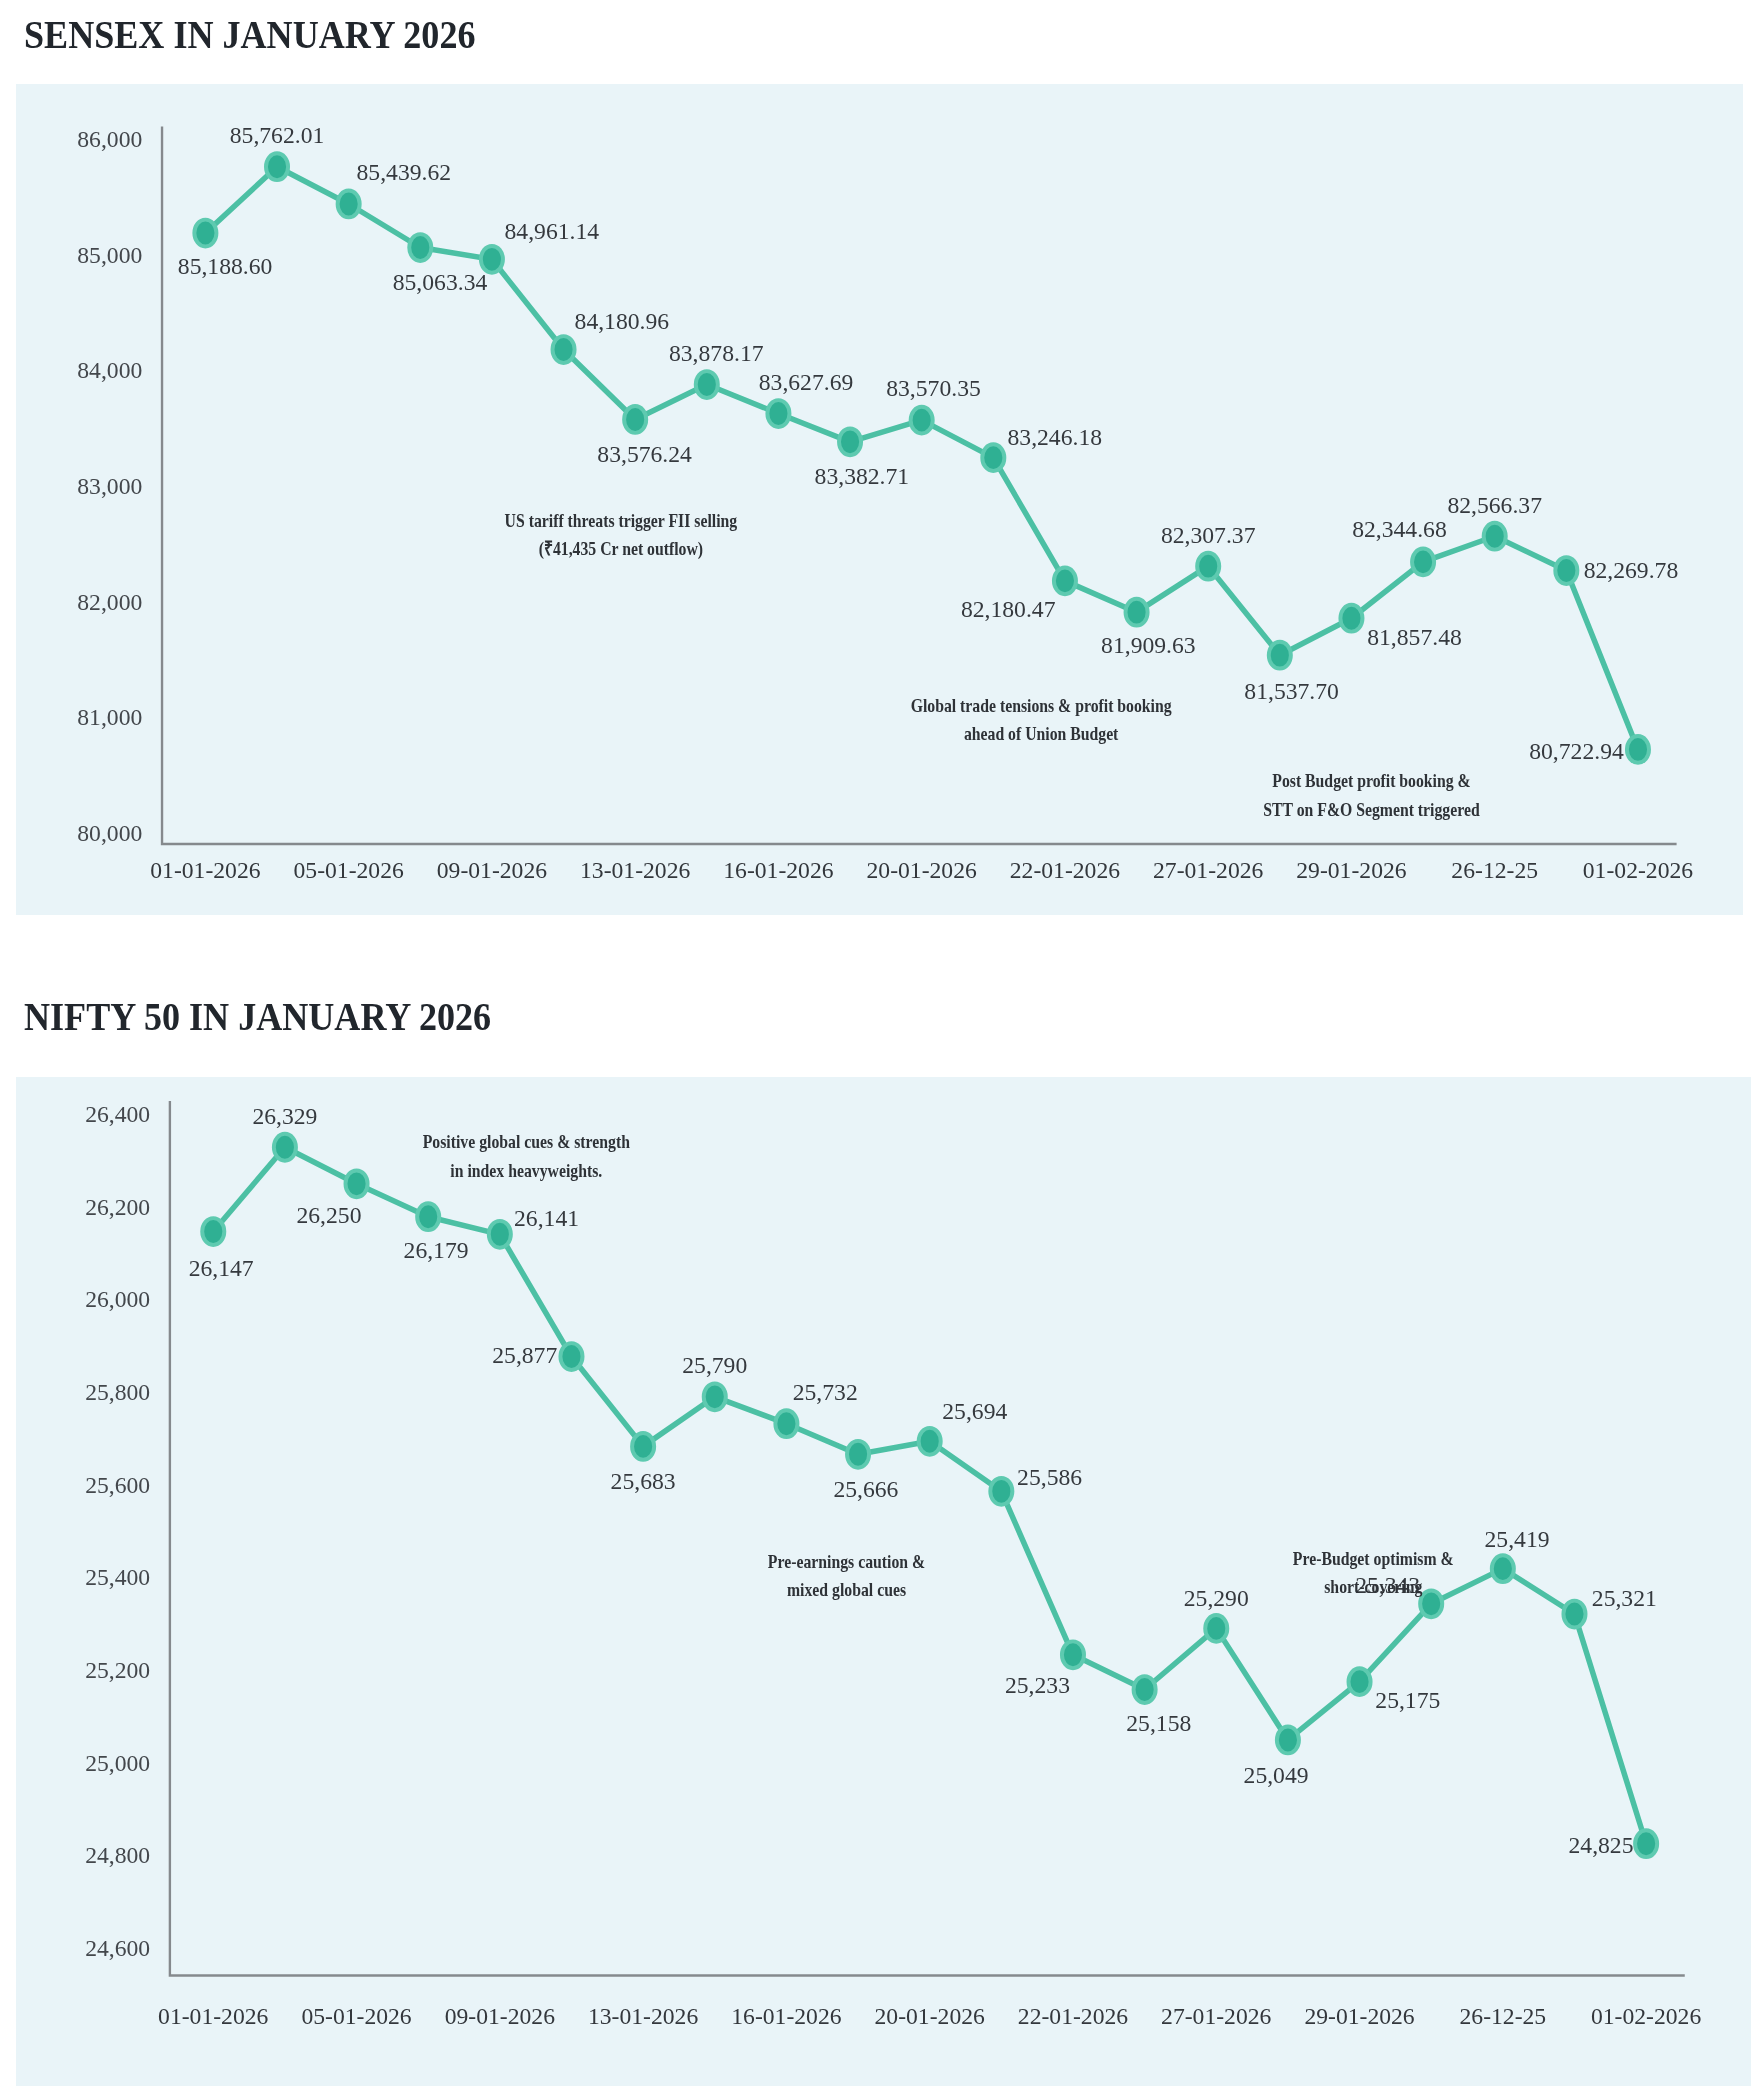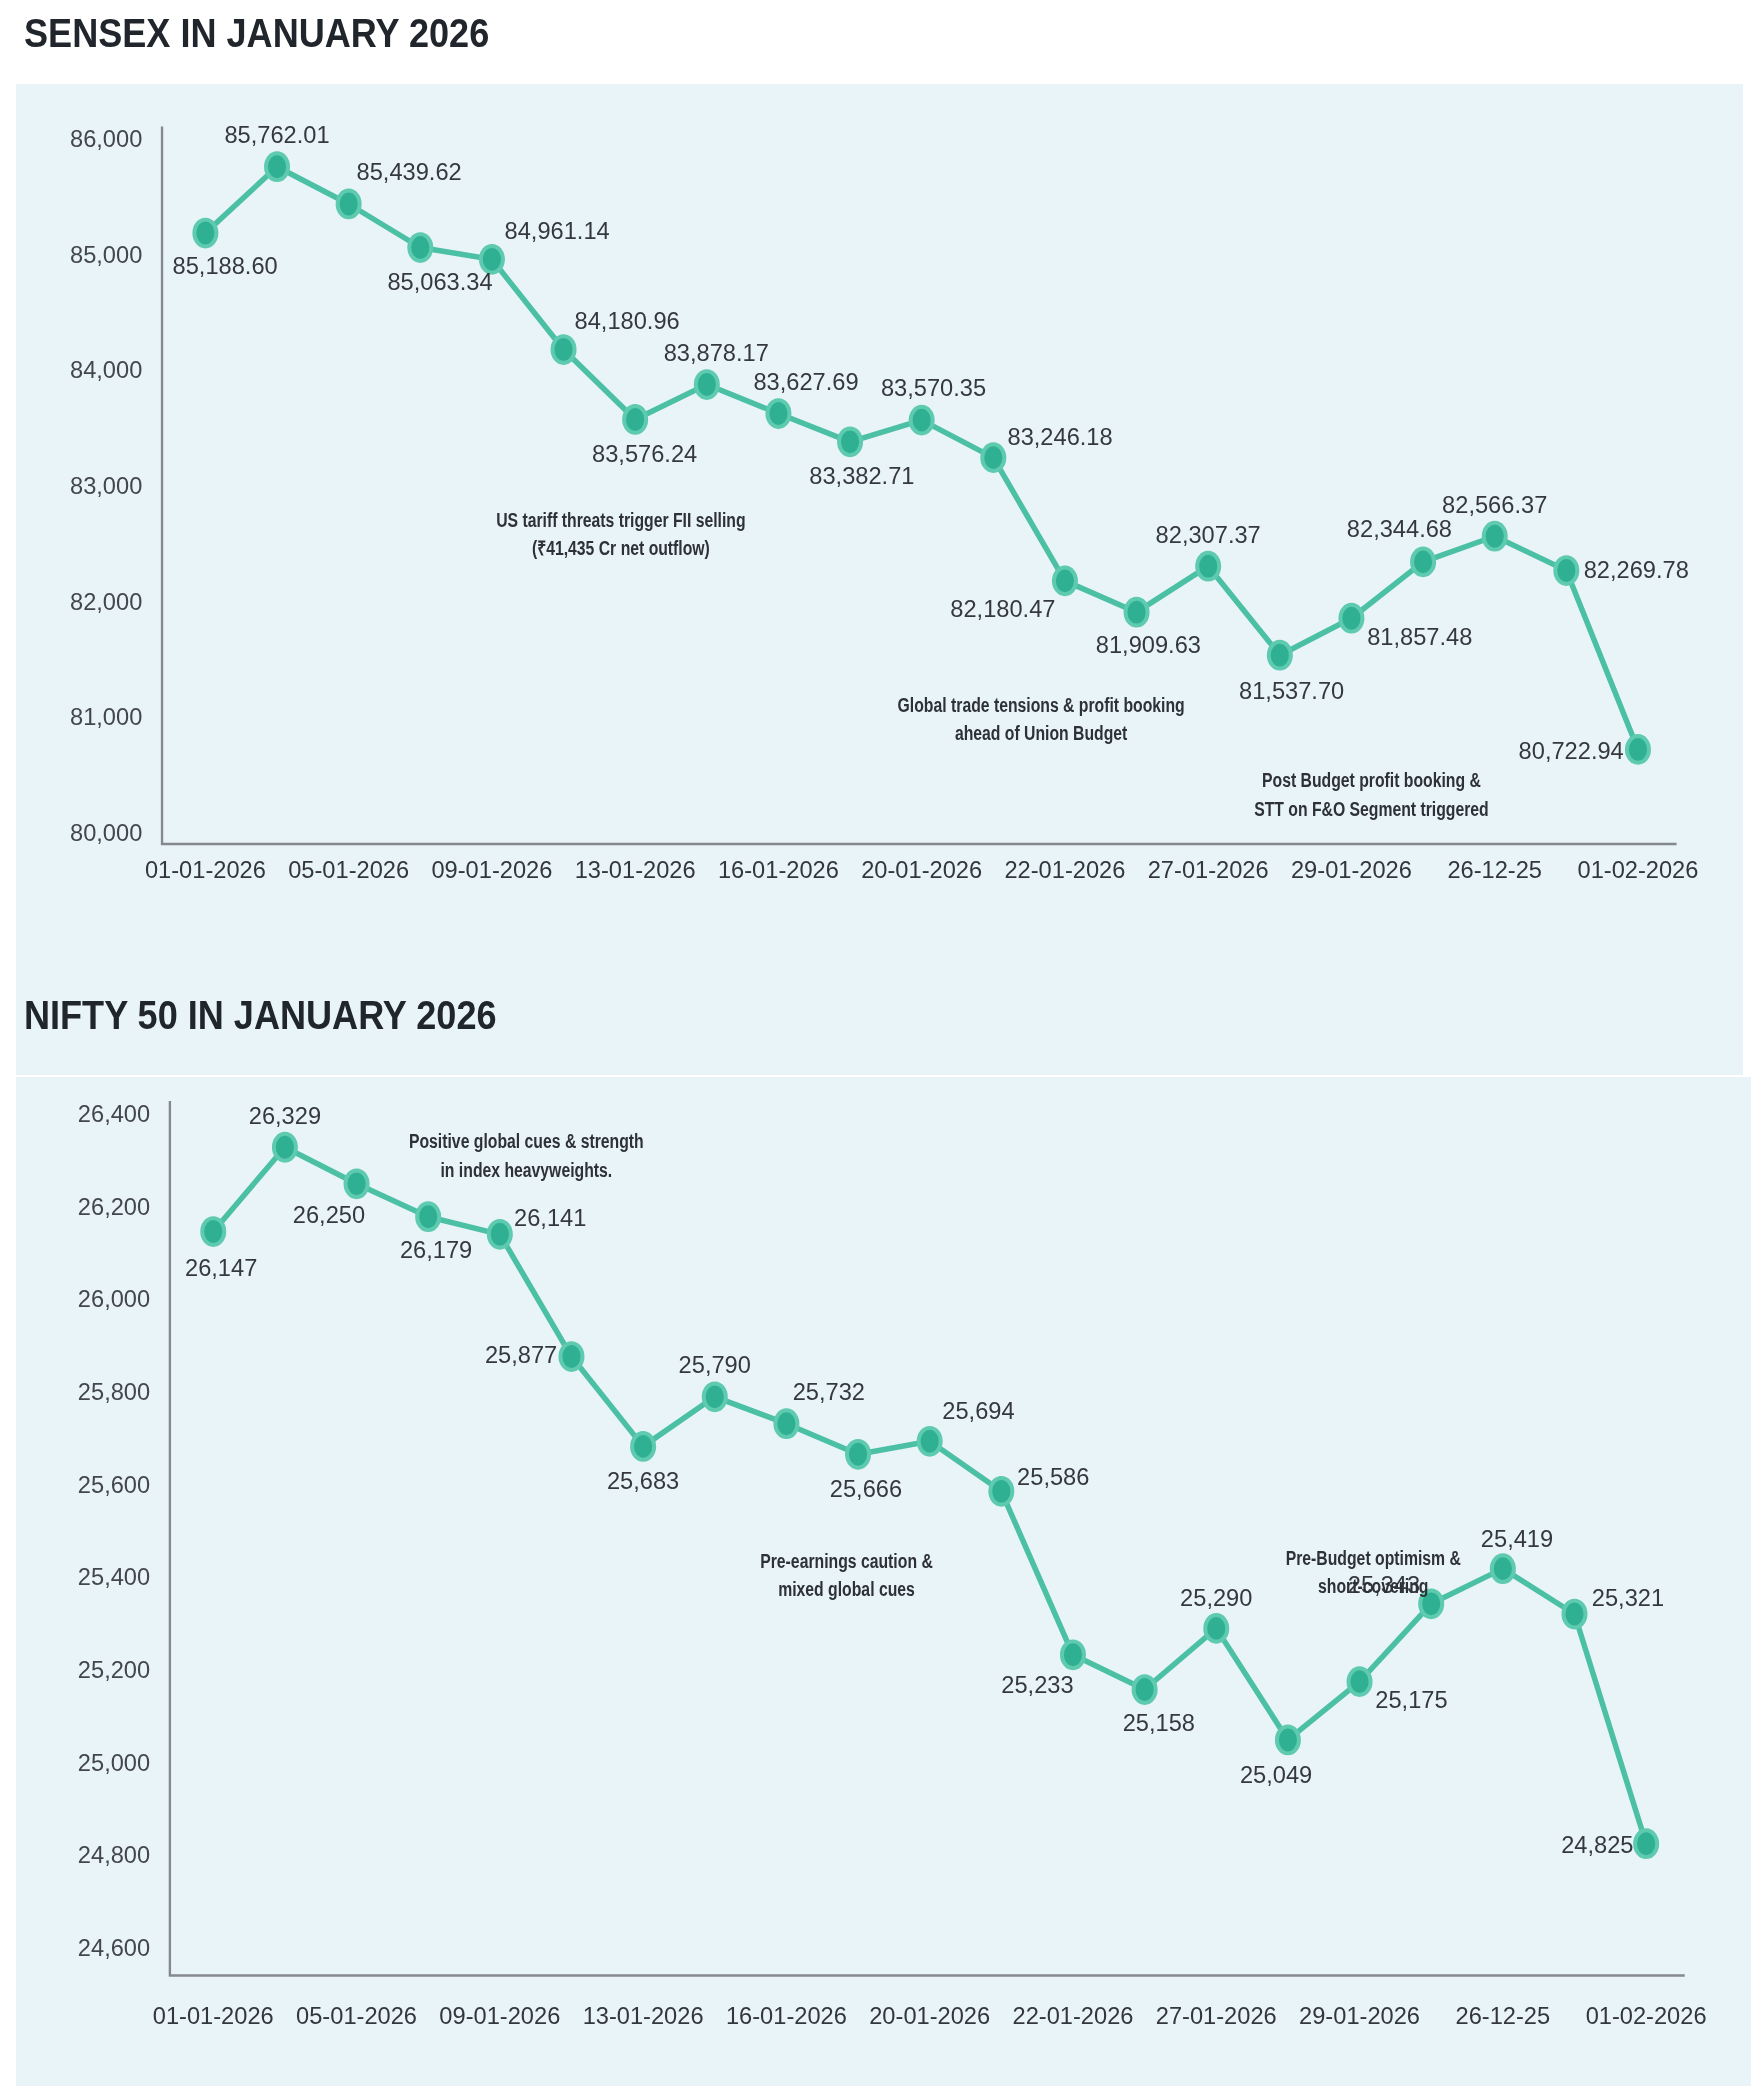--- a/index.html
+++ b/index.html
@@ -1,24 +1,24 @@
 <!DOCTYPE html>
 <html style="font-size:12.6px"><head>
 <meta charset="utf-8">
 <style>
   html,body{margin:0;padding:0;background:#ffffff;}
   #canvas{position:relative;width:1758px;height:2087px;background:#ffffff;
-          font-family:Liberation Sans, sans-serif;overflow:hidden;}
+          font-family:Liberation Serif, serif;overflow:hidden;}
   .chart-title{position:absolute;left:24px;margin:0;font-size:41px;font-weight:bold;
                color:#21262c;white-space:nowrap;transform:scaleX(0.88);
                transform-origin:left center;letter-spacing:0px;}
   #title-sensex{top:9.5px;}
   #title-nifty{top:992px;}
   .panel{position:absolute;left:16px;width:1727px;background:#e9f4f8;}
-  #panel-sensex{top:84px;height:991px;}
+  #panel-sensex{top:84px;height:831px;}
   #panel-nifty{top:1077px;height:1010px;padding-left:8px;}
   svg{display:block;}
   .tick{font-size:30px;fill:#43474c;}
   .xlab{font-size:30px;fill:#33373c;}
   .dlab{font-size:30px;fill:#35393e;}
   .ann{font-size:25px;font-weight:bold;fill:#2e3237;}
 </style>
 </head>
 <body>
 

